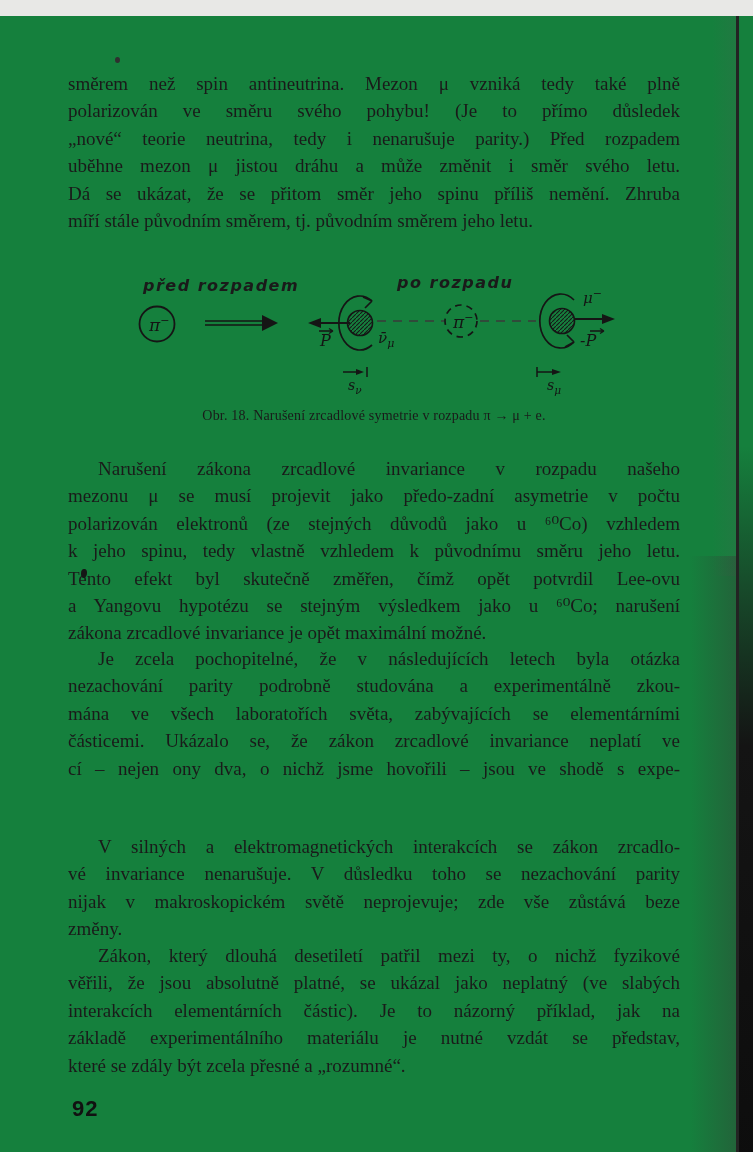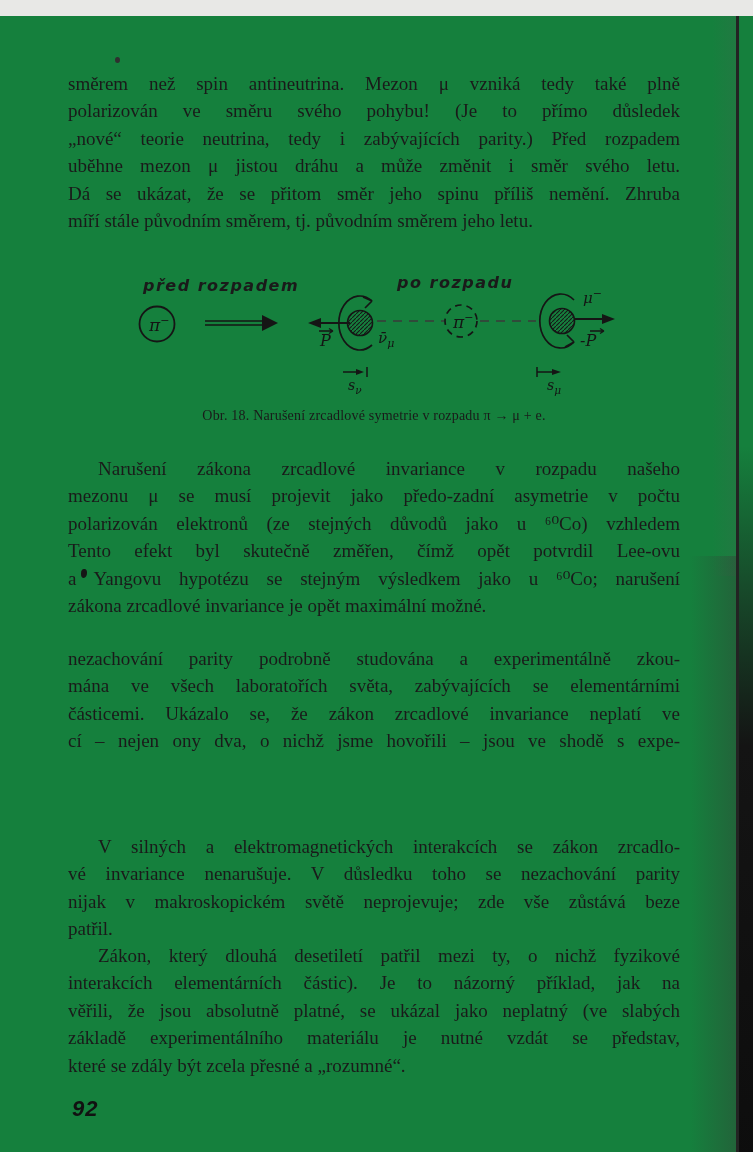--- a/index.html
+++ b/index.html
@@ -15,21 +15,21 @@
   }
   .line.last{text-align-last:left;}
   .line.indent{text-indent:30px;}
   .caption{
     position:absolute;left:68px;top:392px;width:612px;height:26px;
     font-size:14px;text-align:center;letter-spacing:.2px;
   }
   .pagenum{
     position:absolute;left:72px;top:1080px;
     font-family:"Liberation Sans","DejaVu Sans",sans-serif;
-    font-weight:bold;font-size:22px;letter-spacing:1px;color:#111;font-style:italic;
+    font-weight:bold;font-size:22px;letter-spacing:1px;color:#111;
   }
   .figure-svg{position:absolute;left:0;top:250px;width:753px;height:140px;}
   .fig-head{font-family:"DejaVu Sans",sans-serif;font-style:italic;font-weight:bold;font-size:16px;fill:#1a1a1a;letter-spacing:1.5px;}
   .fig-sym{font-family:"DejaVu Serif",serif;font-style:italic;fill:#141414;}
   
   .dot-artifact{position:absolute;left:115px;top:41px;width:5px;height:6px;background:#2f2f2f;border-radius:50%;}
   .blot-artifact{position:absolute;left:81px;top:553px;width:6px;height:9px;background:#161616;border-radius:50% 40% 55% 45%;}
   .edge-line{position:absolute;left:736px;top:0;width:3px;height:1152px;background:#232323;}
   .edge-fill{position:absolute;left:739px;top:430px;width:14px;height:722px;
     background:linear-gradient(180deg,rgba(25,25,25,0) 0px,rgba(25,25,25,.55) 150px,#141414 300px,#0d0d0d 100%);}
@@ -41,21 +41,21 @@
     background:linear-gradient(180deg,rgba(80,80,78,0),rgba(80,80,78,.12));}
 </style>
 </head>
 <body>
 
 <div class="page">
 
   <div class="textblock" style="top:54px">
     <div class="line">směrem než spin antineutrina. Mezon μ vzniká tedy také plně</div>
     <div class="line">polarizován ve směru svého pohybu! (Je to přímo důsledek</div>
-    <div class="line">„nové“ teorie neutrina, tedy i zabývajících parity.) Před rozpadem</div>
+    <div class="line">„nové“ teorie neutrina, tedy i nenarušuje parity.) Před rozpadem</div>
     <div class="line">uběhne mezon μ jistou dráhu a může změnit i směr svého letu.</div>
     <div class="line">Dá se ukázat, že se přitom směr jeho spinu příliš nemění. Zhruba</div>
     <div class="line last">míří stále původním směrem, tj. původním směrem jeho letu.</div>
   </div>
 
   <svg class="figure-svg" viewBox="0 0 753 140">
     <defs>
       <pattern id="hatch" patternUnits="userSpaceOnUse" width="4" height="4">
         <path d="M0 4 L4 0" stroke="#161616" stroke-width="1.1"></path>
       </pattern>
@@ -119,43 +119,45 @@
     </g>
     <text class="fig-sym" x="547" y="124" font-size="14"><tspan>s</tspan><tspan dy="4" font-size="10.5">μ</tspan></text>
   </svg>
 
   <div class="caption">Obr. 18. Narušení zrcadlové symetrie v rozpadu π → μ + e.</div>
 
   <div class="textblock" style="top:439px">
     <div class="line indent">Narušení zákona zrcadlové invariance v rozpadu našeho</div>
     <div class="line">mezonu μ se musí projevit jako předo-zadní asymetrie v počtu</div>
     <div class="line">polarizován elektronů (ze stejných důvodů jako u ⁶⁰Co) vzhledem</div>
+    <div class="line">k jeho spinu, tedy vlastně vzhledem k původnímu směru jeho letu.</div>
     <div class="line">Tento efekt byl skutečně změřen, čímž opět potvrdil Lee-ovu</div>
     <div class="line">a Yangovu hypotézu se stejným výsledkem jako u ⁶⁰Co; narušení</div>
     <div class="line last">zákona zrcadlové invariance je opět maximální možné.</div>
   </div>
 
   <div class="textblock" style="top:629px">
+    <div class="line indent">Je zcela pochopitelné, že v následujících letech byla otázka</div>
     <div class="line">nezachování parity podrobně studována a experimentálně zkou-</div>
     <div class="line">mána ve všech laboratořích světa, zabývajících se elementárními</div>
     <div class="line">částicemi. Ukázalo se, že zákon zrcadlové invariance neplatí ve</div>
     <div class="line">cí – nejen ony dva, o nichž jsme hovořili – jsou ve shodě s expe-</div>
   </div>
 
   <div class="textblock" style="top:817px">
     <div class="line indent">V silných a elektromagnetických interakcích se zákon zrcadlo-</div>
     <div class="line">vé invariance nenarušuje. V důsledku toho se nezachování parity</div>
     <div class="line">nijak v makroskopickém světě neprojevuje; zde vše zůstává beze</div>
-    <div class="line last">patřil.</div>
+    <div class="line last">změny.</div>
   </div>
 
   <div class="textblock" style="top:926px">
     <div class="line indent">Zákon, který dlouhá desetiletí patřil mezi ty, o nichž fyzikové</div>
+    <div class="line">věřili, že jsou absolutně platné, se ukázal jako neplatný (ve slabých</div>
     <div class="line">interakcích elementárních částic). Je to názorný příklad, jak na</div>
-    <div class="line">věřili, že jsou absolutně platné, se ukázal jako neplatný (ve slabých</div>
     <div class="line">základě experimentálního materiálu je nutné vzdát se představ,</div>
     <div class="line last">které se zdály být zcela přesné a „rozumné“.</div>
   </div>
 
   <div class="pagenum">92</div>
 
   <div class="dot-artifact"></div>
   <div class="blot-artifact"></div>
   <div class="edge-soft-top"></div>
   <div class="edge-shadow"></div>

